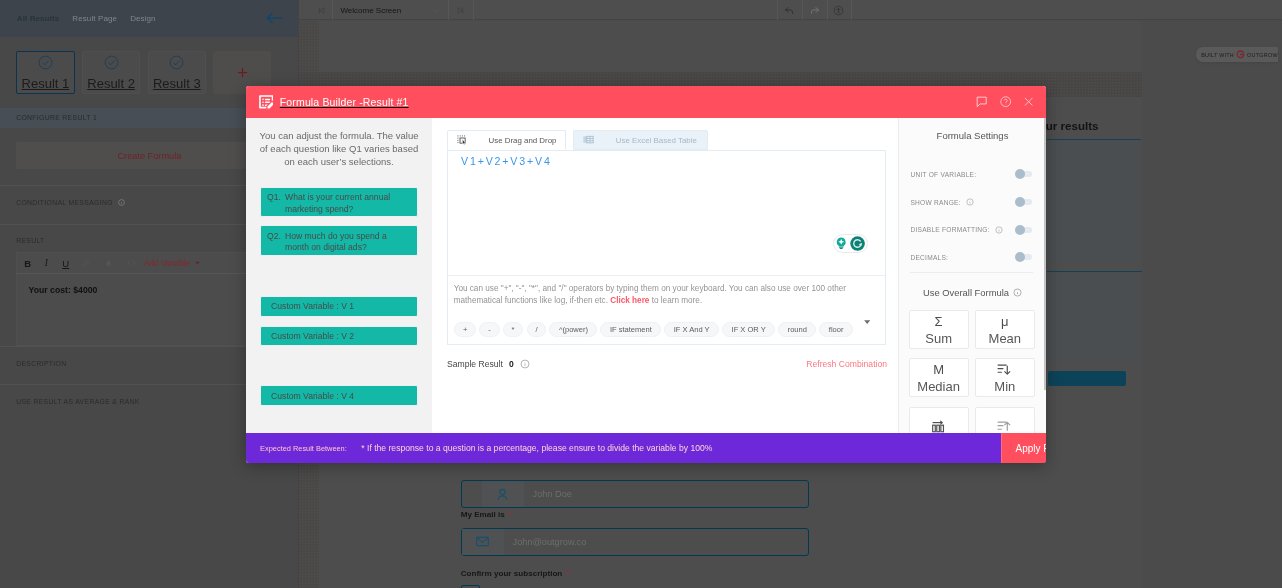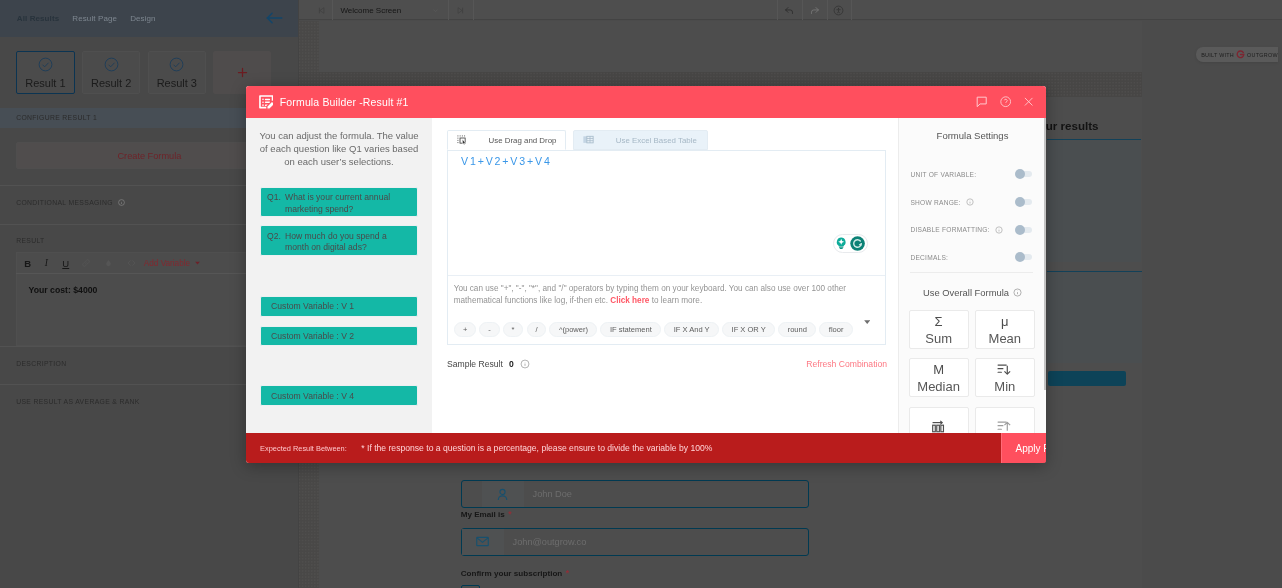--- a/index.html
+++ b/index.html
@@ -16,21 +16,21 @@
   .sb-top{height:36.8px;background:#3d444c;display:flex;align-items:center;padding:0 14px 0 16.8px;
           box-sizing:border-box;}
   .sb-tab{font-size:8px;color:#7d868f;margin-right:13.1px;letter-spacing:.1px;}
   .sb-tab.active{color:#28333c;font-weight:bold;}
   .sb-back{margin-left:auto;display:flex;}
   .results-row{display:flex;padding:14.3px 0 13.9px 16.2px;gap:7.2px;}
   .res-card{width:58.5px;height:42.9px;border:1px solid #4f4f4f;background:#4b4b4b;border-radius:2px;
             display:flex;flex-direction:column;align-items:center;justify-content:center;gap:4.5px;
             box-sizing:border-box;}
   .res-card.sel{border:1.4px solid #0b3452;}
-  .res-label{font-size:11px;color:#1b1b1b;}
+  .res-label{font-size:13px;color:#1b1b1b;text-decoration:underline;}
   .res-add{width:57.8px;height:42.9px;background:#4f4c4c;margin-left:0.2px;border-radius:2px;display:flex;
            align-items:center;justify-content:center;}
   .sb-sec{position:absolute;left:0;width:298px;display:flex;align-items:flex-start;
           padding:14px 0 0 16.2px;box-sizing:border-box;}
   .sec-lbl{font-size:6.8px;letter-spacing:.35px;color:#2b2b2b;line-height:8px;}
   .sb-div{position:absolute;left:0;width:298px;height:1px;background:#525252;}
   .create-formula{position:absolute;left:15.9px;top:141.9px;width:267px;height:27.6px;
                   background:#504d4d;border:1px solid #4f4e4e;border-radius:2px;
                   display:flex;align-items:center;justify-content:center;
                   font-size:9.2px;color:#6e2329;box-sizing:border-box;}
@@ -78,21 +78,21 @@
   .fld-ph{font-size:9.2px;color:#6d6d6d;padding-left:9px;}
   .fld-label{position:absolute;left:161.7px;font-size:8.1px;color:#171717;font-weight:bold;}
   .l1{top:508.8px;}
   .l2{top:567.7px;}
   .req{color:#8f3039;margin-left:3.5px;font-size:8.6px;}
   .cbx{position:absolute;left:161.7px;top:585.2px;width:17px;height:17px;border:1.3px solid #003a52;
        border-radius:2px;}
 
   
   .modal{position:absolute;left:246px;top:86px;width:800px;height:377px;background:#fff;
-         border-radius:3px;overflow:hidden;box-shadow:0 3px 16px rgba(0,0,0,.30);}
+         border-radius:3px;overflow:hidden;box-shadow:0 3px 16px rgba(0,0,0,.30);text-decoration:underline;}
   .m-head{height:32px;background:#ff4f5e;display:flex;align-items:center;padding:0 11.5px 0 12.9px;
           box-sizing:border-box;}
   .m-title{color:#fff;font-size:10.5px;margin-left:6.4px;letter-spacing:.15px;}
   .m-head-actions{margin-left:auto;display:flex;align-items:center;gap:12.2px;}
   .m-body{position:absolute;left:0;top:32px;width:800px;height:315px;}
   .m-left{position:absolute;left:0;top:0;width:186px;height:315px;background:#f2f2f2;
           box-sizing:border-box;}
   .m-help{position:absolute;left:11px;top:12px;width:164px;font-size:9.5px;color:#6a6a6a;
           line-height:12.85px;text-align:center;}
   #qlist{position:absolute;left:13.6px;top:68.8px;width:158.8px;height:230px;}
@@ -147,21 +147,21 @@
   .overall{position:absolute;left:0;top:168.8px;width:147px;height:11px;display:flex;align-items:center;
            justify-content:center;gap:4px;font-size:9.4px;color:#555;}
   .grid{position:absolute;left:9.7px;top:192px;width:127px;
         display:grid;grid-template-columns:59.9px 59.9px;gap:9.5px 6.3px;}
   .gcell{height:38.9px;border:1px solid #eaeaea;border-radius:2px;background:#fff;display:flex;
          flex-direction:column;align-items:center;justify-content:center;gap:1px;box-sizing:border-box;}
   .gcell .gi{height:17px;display:flex;align-items:center;justify-content:center;
              font-size:13px;color:#4d4d4d;}
   .gcell .gl{font-size:13px;color:#575757;}
   .scrollbar{position:absolute;right:0px;top:0px;width:2.2px;height:272px;background:#c3c3c3;}
-  .m-foot{position:absolute;left:0;top:347px;width:848px;height:30px;background:#b91c1c;
+  .m-foot{position:absolute;left:0;top:347px;width:848px;height:30px;background:#6d28d9;
           display:flex;align-items:center;}
   .foot-note{padding-left:14.1px;display:flex;align-items:baseline;gap:14.5px;}
   .foot-lbl{font-size:7.4px;color:#ffc6cb;}
   .foot-star{font-size:8.6px;color:#ffd4d8;}
   .apply{margin-left:auto;width:93.4px;height:30px;background:#ff4f5e;display:flex;
          align-items:center;justify-content:center;font-size:10px;color:#fff;
          border-left:1px solid #ff6b78;box-sizing:border-box;}
 </style>
 </head>
 <body>

